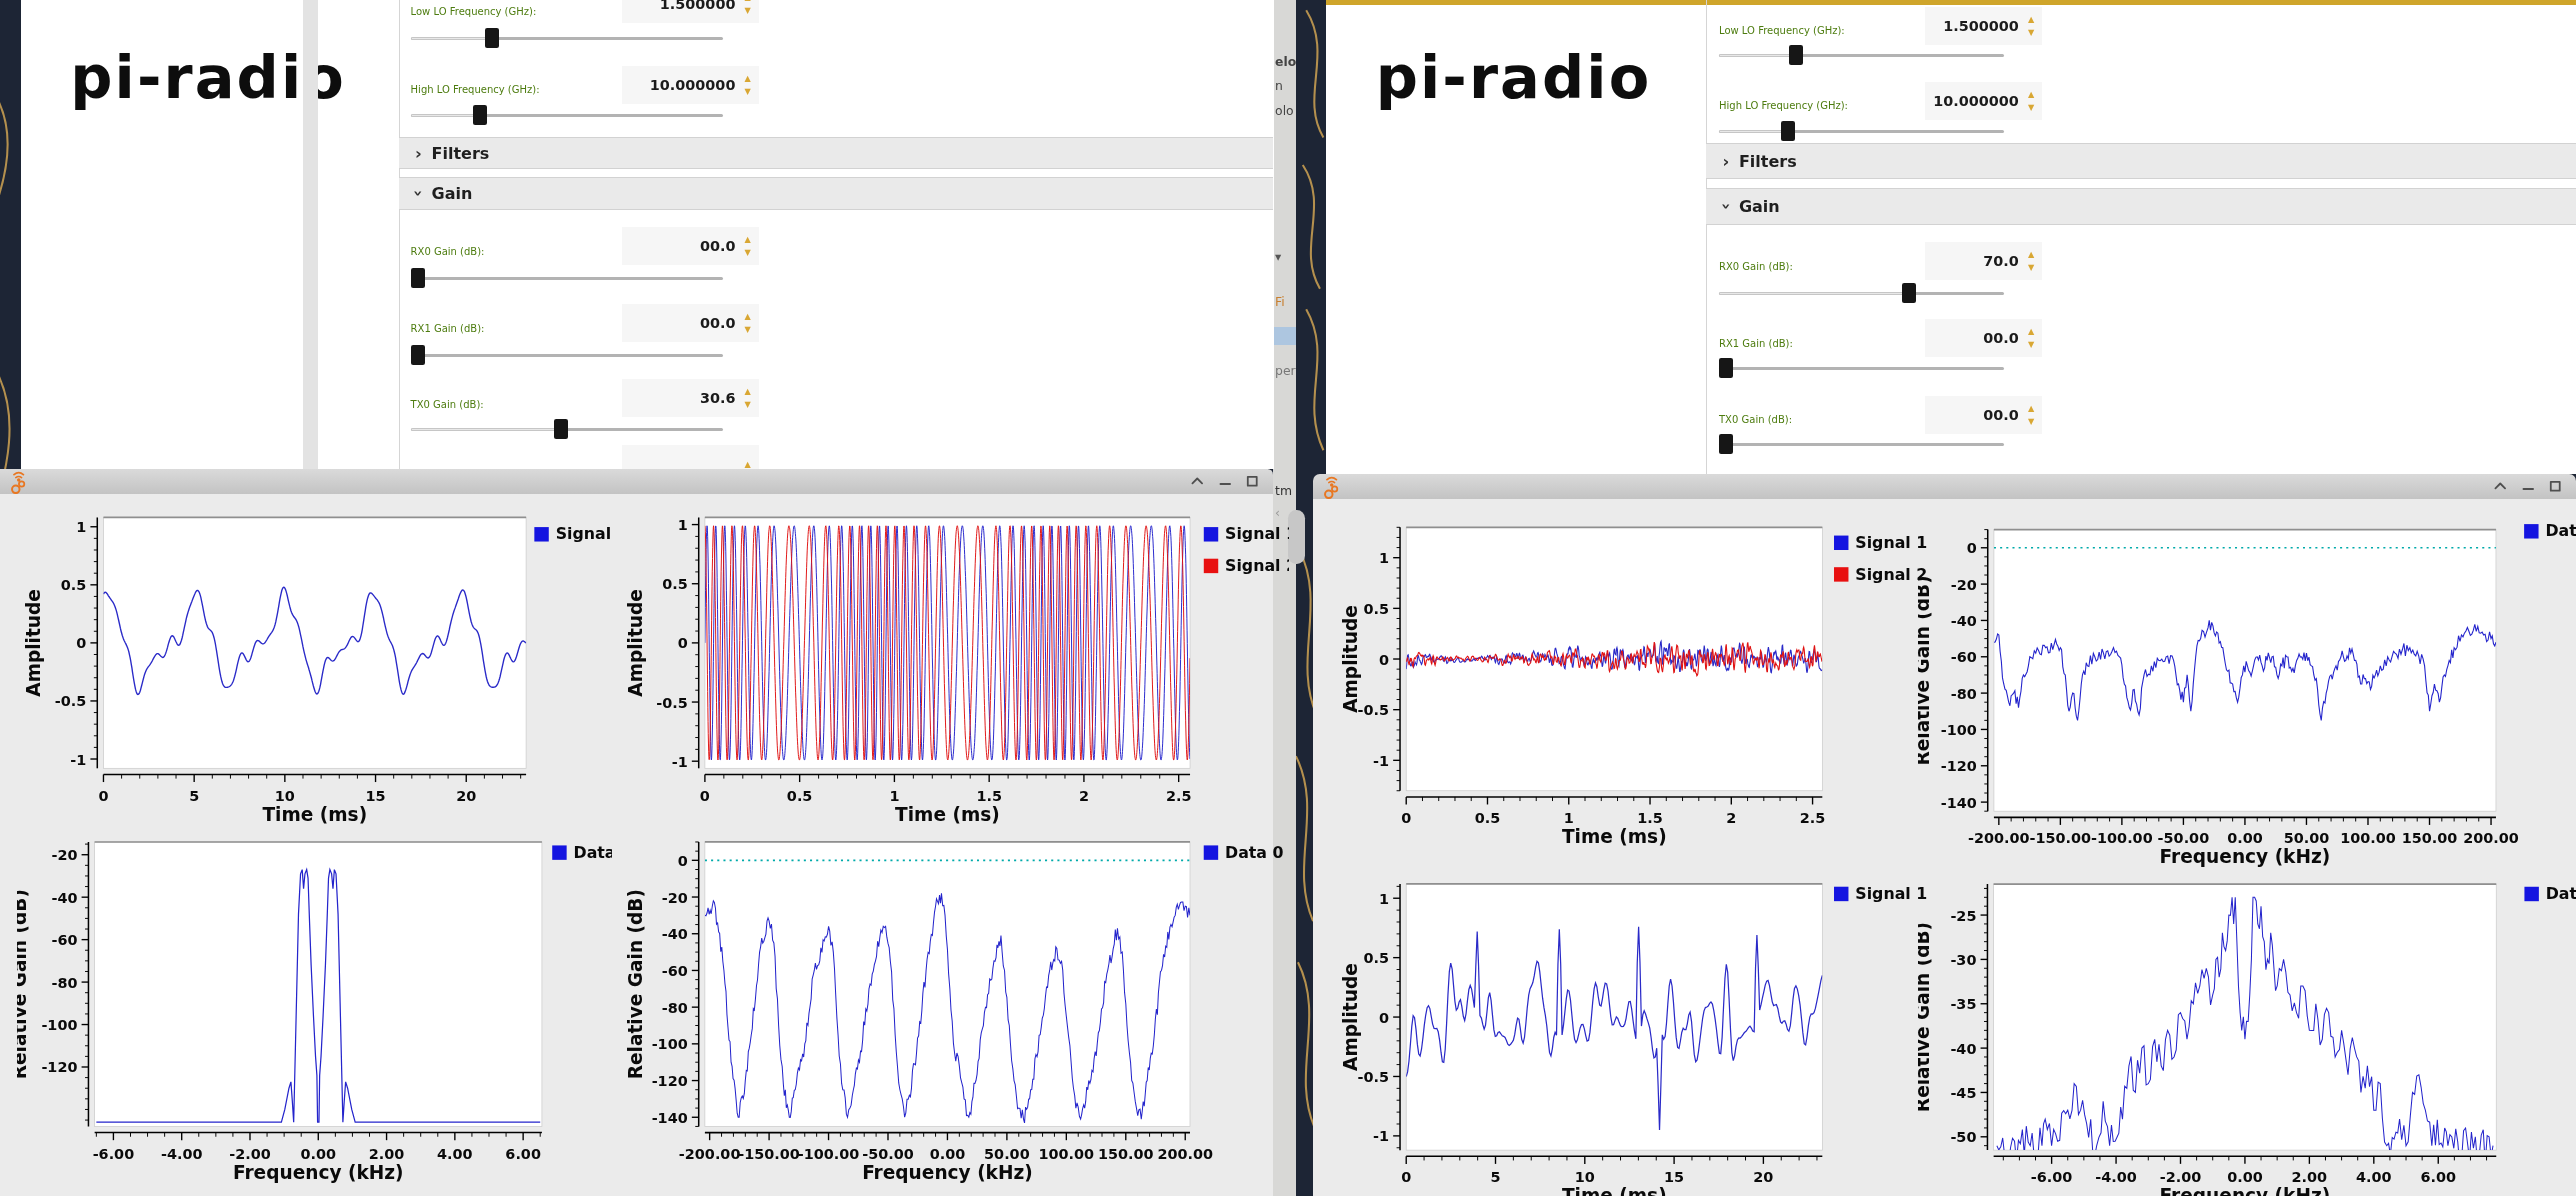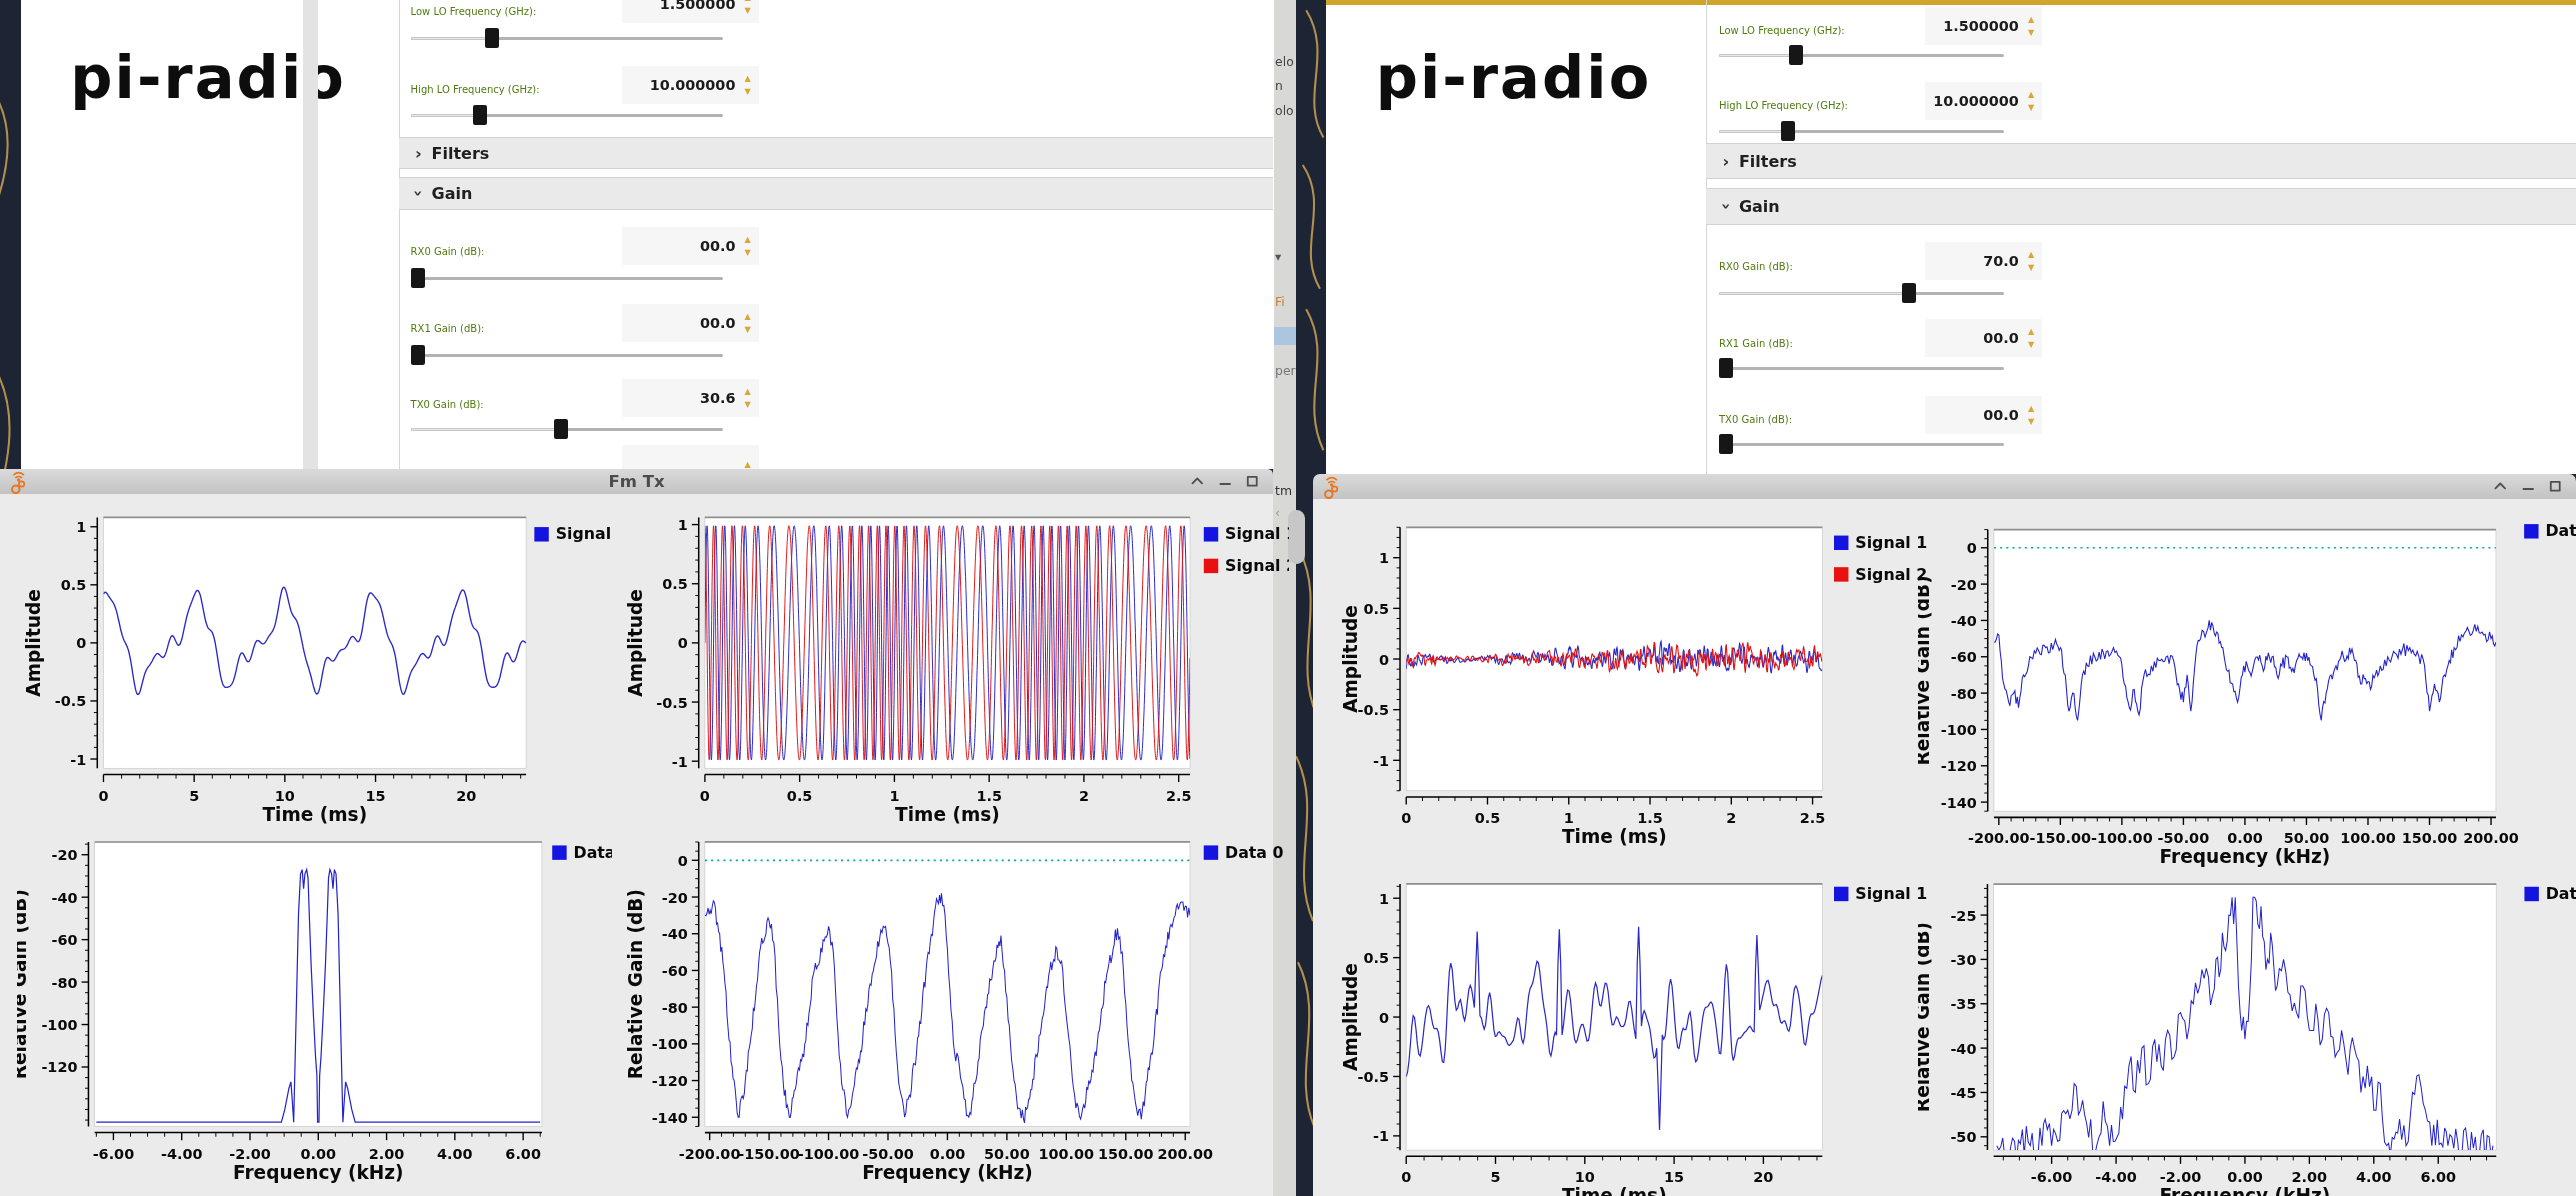--- a/index.html
+++ b/index.html
@@ -60,21 +60,21 @@
     <path class="wp-line" d="M1895 240 C 1935 300, 1885 360, 1920 420" fill="none" stroke-width="3" stroke="#b4904e"></path>
     <path class="wp-line" d="M1900 450 C 1940 520, 1890 580, 1925 655" fill="none" stroke-width="3" stroke="#b4904e"></path>
     <path class="wp-line" d="M1890 800 C 1930 880, 1880 960, 1915 1040" fill="none" stroke-width="3" stroke="#b4904e"></path>
     <path class="wp-line" d="M1885 1100 C 1925 1180, 1875 1260, 1910 1340" fill="none" stroke-width="3" stroke="#b4904e"></path>
     <path class="wp-line" d="M1888 1400 C 1928 1480, 1878 1560, 1912 1640" fill="none" stroke-width="3" stroke="#b4904e"></path>
   </svg>
 </div>
 
 <div id="grc-strip" style="background: rgb(216, 216, 214);">
     <div id="grc-hl"></div>
-    <span style="top: 54px; color: rgb(68, 68, 68);">elo</span>
+    <span style="top: 54px; color: rgb(68, 68, 68); font-weight: bold;">elo</span>
     <span style="top: 78px; color: rgb(68, 68, 68);">n</span>
     <span style="top: 103px; color: rgb(68, 68, 68);">olo</span>
     <span style="top: 249px; color: rgb(85, 85, 85);">▾</span>
     <span style="top: 294px; color: rgb(200, 127, 47);">Fi</span>
     <span style="top: 315px; color: rgb(119, 119, 119); margin-top: 48px;">per</span>
     <span style="top: 483px; color: rgb(51, 51, 51);">tm</span>
     <span style="top: 505px; color: rgb(153, 153, 153);">‹</span>
   </div>
 <div id="grc-thumb"></div>
 
@@ -247,21 +247,20 @@
 
 <div id="tx-window" class="qt-window">
   <div class="titlebar">
     <svg class="win-icon" width="23.4" height="23.4" viewBox="0 0 34 40">
       <path d="M9 8 Q17 1 25 8" fill="none" stroke="#e87722" stroke-width="3" stroke-linecap="round"></path>
       <path d="M12 13 Q17 9 22 13" fill="none" stroke="#e87722" stroke-width="2.6" stroke-linecap="round"></path>
       <circle cx="17" cy="17" r="3" fill="#e87722"></circle>
       <circle cx="22" cy="24" r="4.6" fill="none" stroke="#e87722" stroke-width="3"></circle>
       <circle cx="12" cy="33" r="6.4" fill="none" stroke="#e87722" stroke-width="3.4"></circle>
     </svg>
-    <span class="win-title">Fm Tx</span>
     <div class="win-btns">
         <span class="win-btn"><svg width="16.5" height="16.5" viewBox="0 0 24 24">
             <polyline fill="none" stroke="#4f4f4f" stroke-width="2.6" stroke-linecap="round" stroke-linejoin="round" points="5,15 12,8 19,15"></polyline>
           </svg></span>
         <span class="win-btn"><svg width="16.5" height="16.5" viewBox="0 0 24 24">
             <line fill="none" stroke="#4f4f4f" stroke-width="2.6" stroke-linecap="round" stroke-linejoin="round" x1="5" y1="16" x2="19" y2="16"></line>
           </svg></span>
         <span class="win-btn"><svg width="16.5" height="16.5" viewBox="0 0 24 24">
             <rect fill="none" stroke="#4f4f4f" stroke-width="2.6" stroke-linecap="round" stroke-linejoin="round" x="5.5" y="5.5" width="13" height="13"></rect>
           </svg></span>

